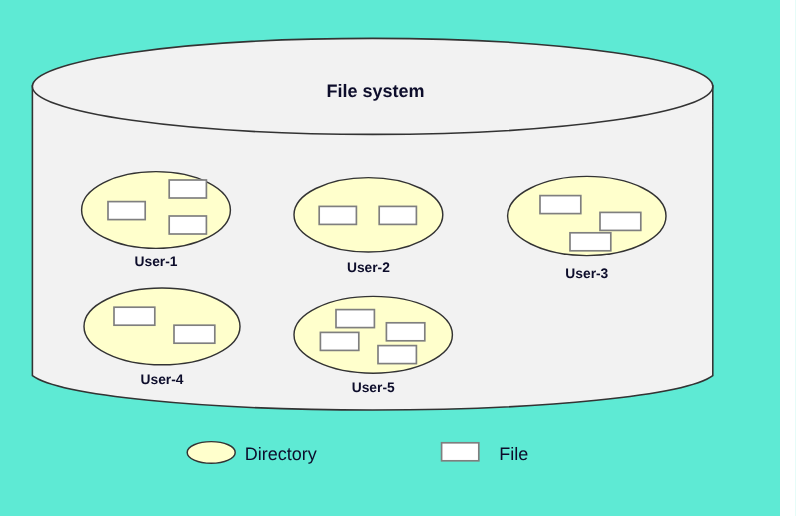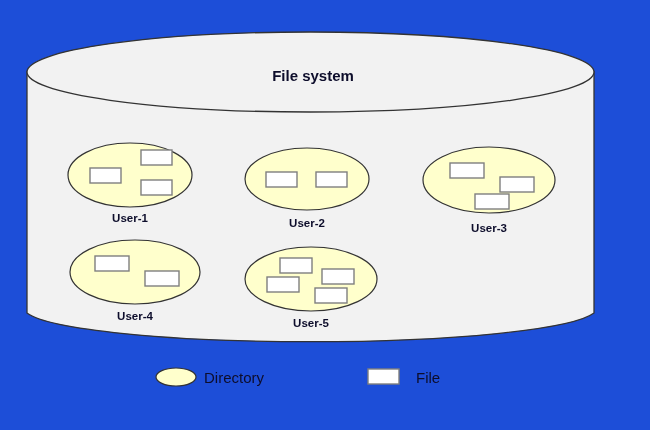--- a/index.html
+++ b/index.html
@@ -7,21 +7,21 @@
     padding: 0;
     background: #ffffff;
   }
   body {
     font-family: "Liberation Sans", sans-serif;
   }
   #canvas {
     position: relative;
     width: 650px;
     height: 430px;
-    background: #1d4ed8;
+    background: #5eead4;
     overflow: hidden;
   }
   #diagram-svg {
     position: absolute;
     left: 0;
     top: 0;
     width: 663px;
     height: 430px;
   }
   .fs-title {

